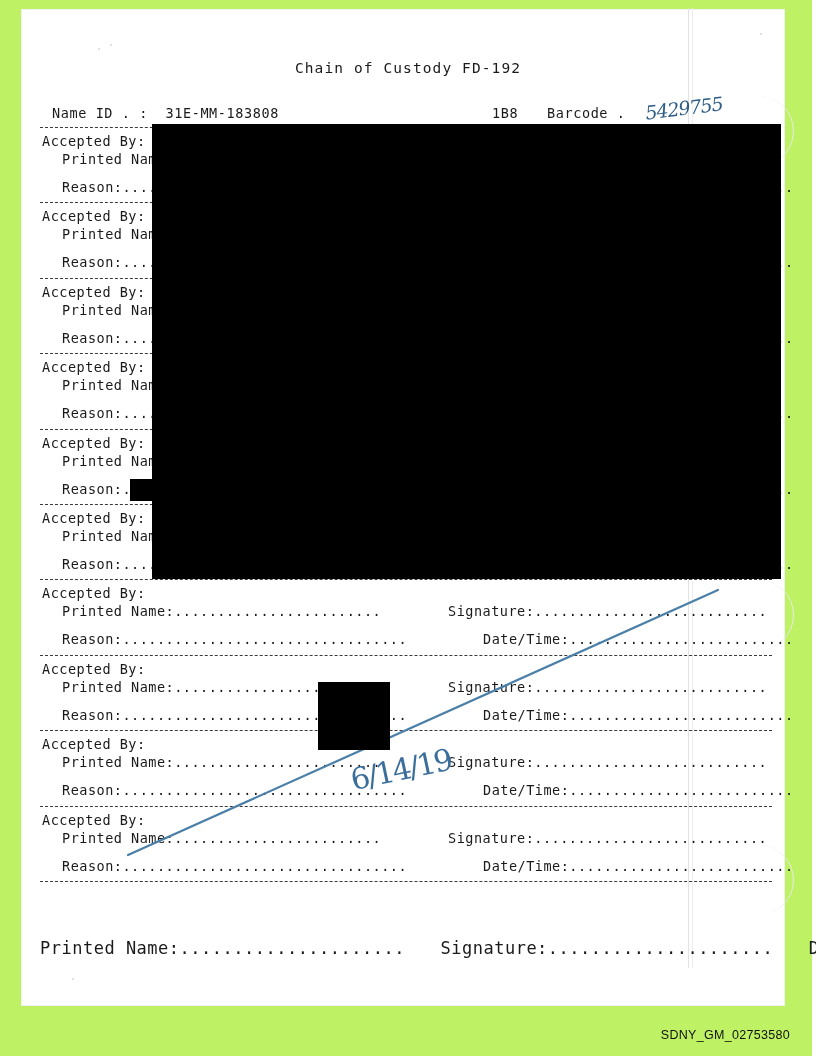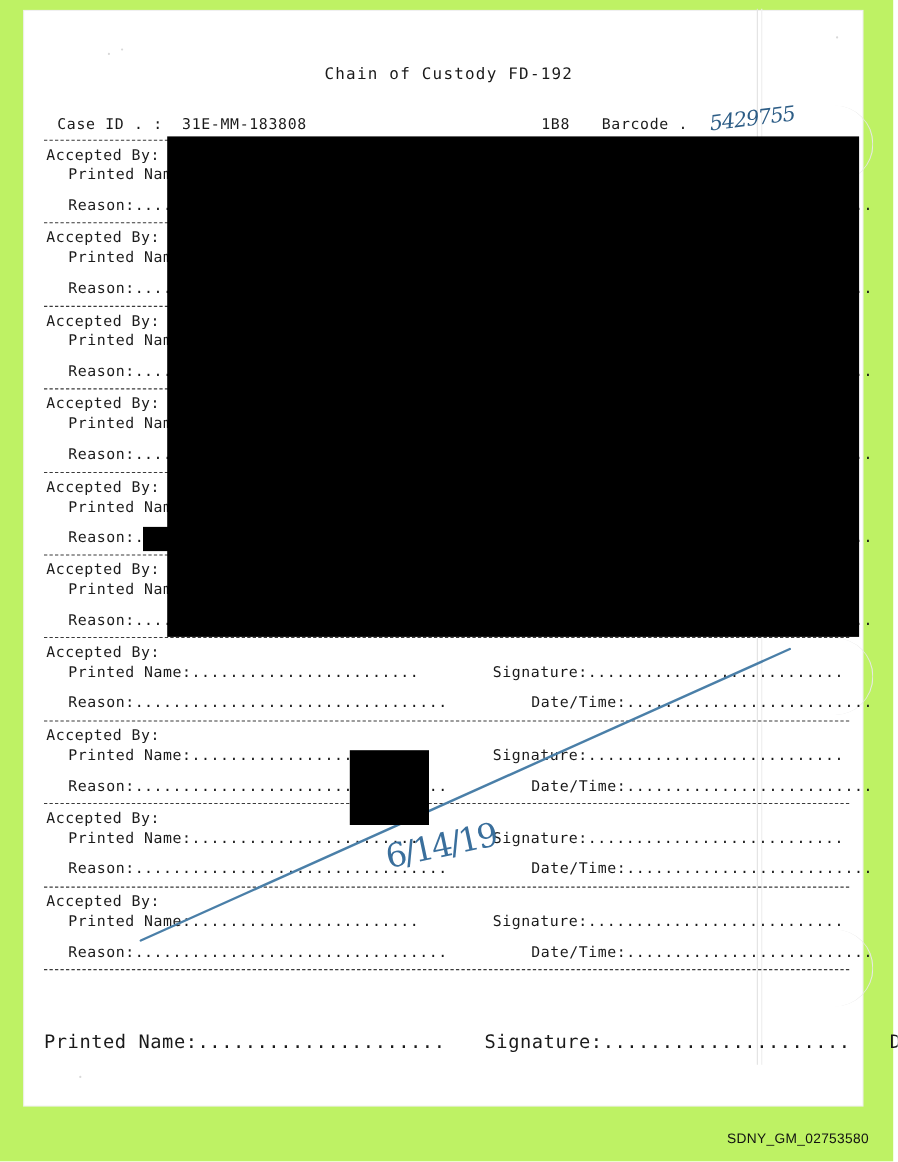--- a/index.html
+++ b/index.html
@@ -213,21 +213,21 @@
 
   <div class="speck" style="left:110px;top:44px;"></div>
   <div class="speck" style="left:98px;top:48px;"></div>
   <div class="speck" style="left:760px;top:33px;"></div>
   <div class="speck" style="left:72px;top:978px;"></div>
 
   <div class="doc-title">Chain of Custody FD-192</div>
 
   <div class="case-row">
     <span class="case-id">
-      <span>Case ID . :</span>
+      <span>Name ID . :</span>
       &nbsp;<span>31E-MM-183808</span>
     </span>
     <span class="item-no">1B8</span>
     <span class="barcode-label">Barcode .</span>
     <span class="barcode-hand">5429755</span>
   </div>
 
   <div id="blocks">
       <div class="block">
         <div class="dashed-sep"></div>

